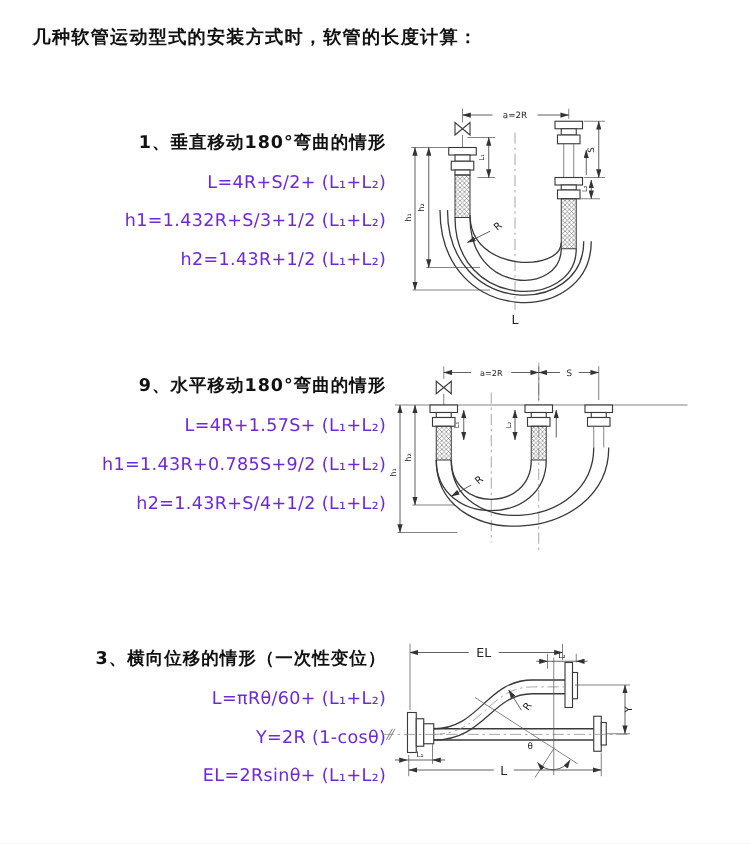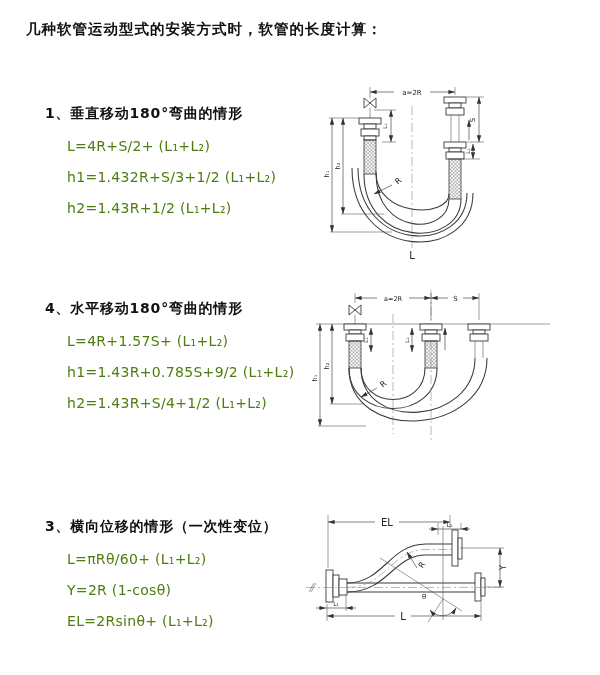--- a/index.html
+++ b/index.html
@@ -5,23 +5,23 @@
   html,body{margin:0;padding:0;background:#e8e8e8;}
   .page{
     position:relative;width:600px;height:675px;background:#ffffff;
     font-family:"DejaVu Sans","Liberation Sans",sans-serif;color:#1a1a1a;
     overflow:hidden;margin:0 auto;
   }
   .title{
     position:absolute;left:26px;top:20px;margin:0;
     font-size:14.5px;font-weight:bold;letter-spacing:1px;color:#111;
   }
-  .tblock{position:absolute;left:45px;width:280px;}
+  .tblock{position:absolute;left:29px;width:280px;text-align:right;}
   .tblock .heading{font-size:14px;font-weight:bold;letter-spacing:0.8px;color:#111;}
-  .tblock .formula{font-size:14px;font-weight:500;margin:15px 0 0 22px;letter-spacing:0.3px;color:#4d7c0f;white-space:nowrap;}
+  .tblock .formula{font-size:14px;font-weight:500;margin:15px 0 0 22px;letter-spacing:0.3px;color:#6d28d9;white-space:nowrap;}
   .s1{top:105px;} .s2{top:300px;} .s3{top:518px;}
   .diagram{position:absolute;}
   .d1{left:312px;top:66px;} .d2{left:308px;top:286px;} .d3{left:298px;top:498px;}
   
   .hose{stroke:#3a3a3a;stroke-width:1.05;fill:none;}
   .fit{fill:#ffffff;stroke:#3a3a3a;stroke-width:0.9;}
   .thin{stroke:#5a5a5a;stroke-width:0.6;fill:none;}
   .dim{stroke:#4a4a4a;stroke-width:0.7;fill:none;}
   .cl{stroke:#8a8a8a;stroke-width:0.6;fill:none;stroke-dasharray:9 3 2 3;}
   .lbl{font-family:"DejaVu Sans",sans-serif;fill:#222;}
@@ -136,21 +136,21 @@
 
     <g>
       <line class="dim" x1="80" y1="119" x2="62" y2="128" marker-end="url(#ah1)"></line>
       <text class="lbl" font-size="8" transform="rotate(-40 86 116)" x="84" y="118">R</text>
     </g>
 
     <text class="lbl" x="100" y="193" font-size="10" text-anchor="middle">L</text>
   </svg>
 
   <div class="tblock s2">
-    <div class="heading">4、水平移动180°弯曲的情形</div>
+    <div class="heading">9、水平移动180°弯曲的情形</div>
     <div class="formula">L=4R+1.57S+ (L₁+L₂)</div>
     <div class="formula">h1=1.43R+0.785S+9/2 (L₁+L₂)</div>
     <div class="formula">h2=1.43R+S/4+1/2 (L₁+L₂)</div>
   </div>
 
   <svg class="diagram d2" width="287" height="172" viewBox="0 0 287 172" xmlns="http://www.w3.org/2000/svg">
     <defs>
       <pattern id="braid2" width="3.5" height="3.5" patternUnits="userSpaceOnUse">
         <path d="M0,3.5 L3.5,0 M0,0 L3.5,3.5" stroke="#787878" stroke-width="0.5"></path>
       </pattern>

